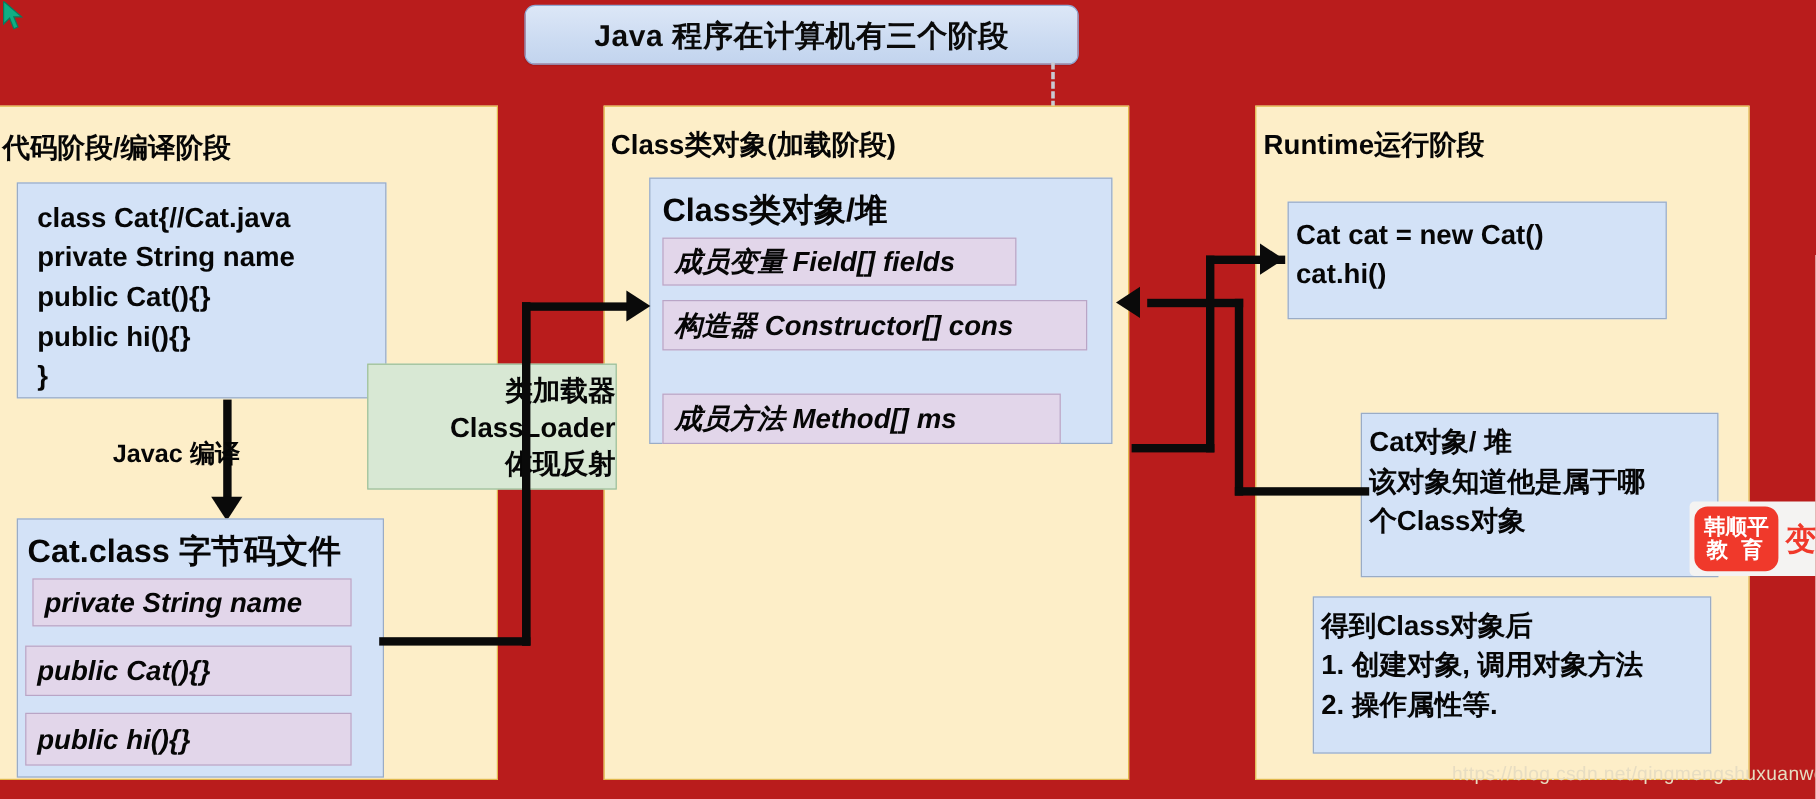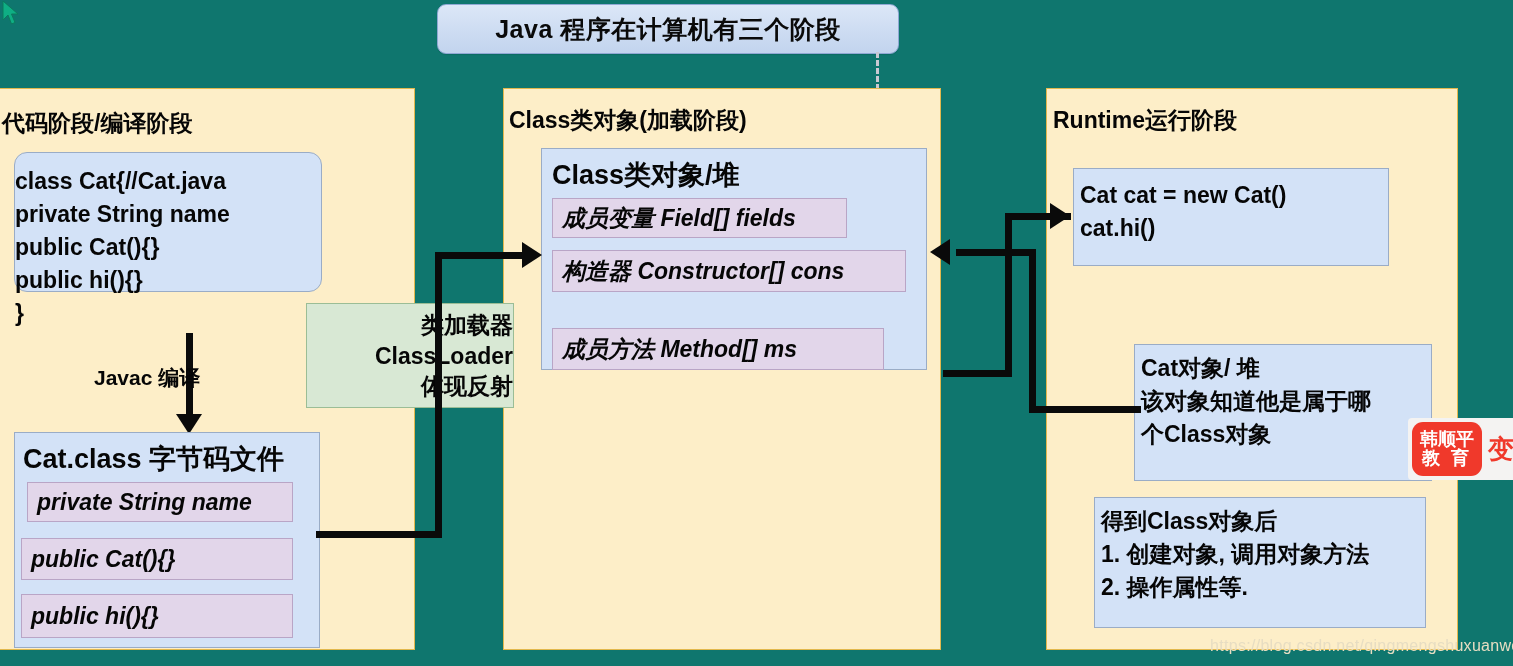--- a/index.html
+++ b/index.html
@@ -5,21 +5,21 @@
   html,body{margin:0;padding:0;background:#ffffff;}
   body{
     font-family:"Liberation Sans","DejaVu Sans",sans-serif;
     -webkit-font-smoothing:antialiased;
   }
   #canvas{
     position:relative;
     width:1513px;
     height:666px;
     overflow:hidden;
-    background:#0f766e;
+    background:#b91c1c;
   }
 
   
   .title-box{
     position:absolute;
     left:437px; top:4px;
     width:460px; height:48px;
     border:1px solid #8fa8d4;
     border-radius:9px;
     background:linear-gradient(180deg,#dce7f7 0%,#cddcf2 55%,#c2d4ee 100%);
@@ -189,21 +189,21 @@
   </svg>
 
   <div class="title-box">
     <span>Java 程序在计算机有三个阶段</span>
   </div>
   <div class="title-dash"></div>
 
   <div class="stage" style="left:-6px;top:88px;width:421px;height:562px;"></div>
   <div class="stage-title" style="left:2px;top:108px;">代码阶段/编译阶段</div>
 
-  <div class="blue-card" style="left:14px;top:152px;width:308px;height:140px;padding:12px 0 0 0;border-radius:13px;">
+  <div class="blue-card" style="left:14px;top:152px;width:308px;height:180px;padding:12px 0 0 16px;">
     <div class="code-line">class Cat{//Cat.java</div>
     <div class="code-line">private String name</div>
     <div class="code-line">public Cat(){}</div>
     <div class="code-line">public hi(){}</div>
     <div class="code-line">}</div>
   </div>
 
   <div class="seg" style="left:186px;top:333px;width:7px;height:84px;"></div>
   <div class="arrow-d" style="left:176px;top:414px;"></div>
   <div class="edge-label" style="left:94px;top:364px;">Javac 编译</div>

